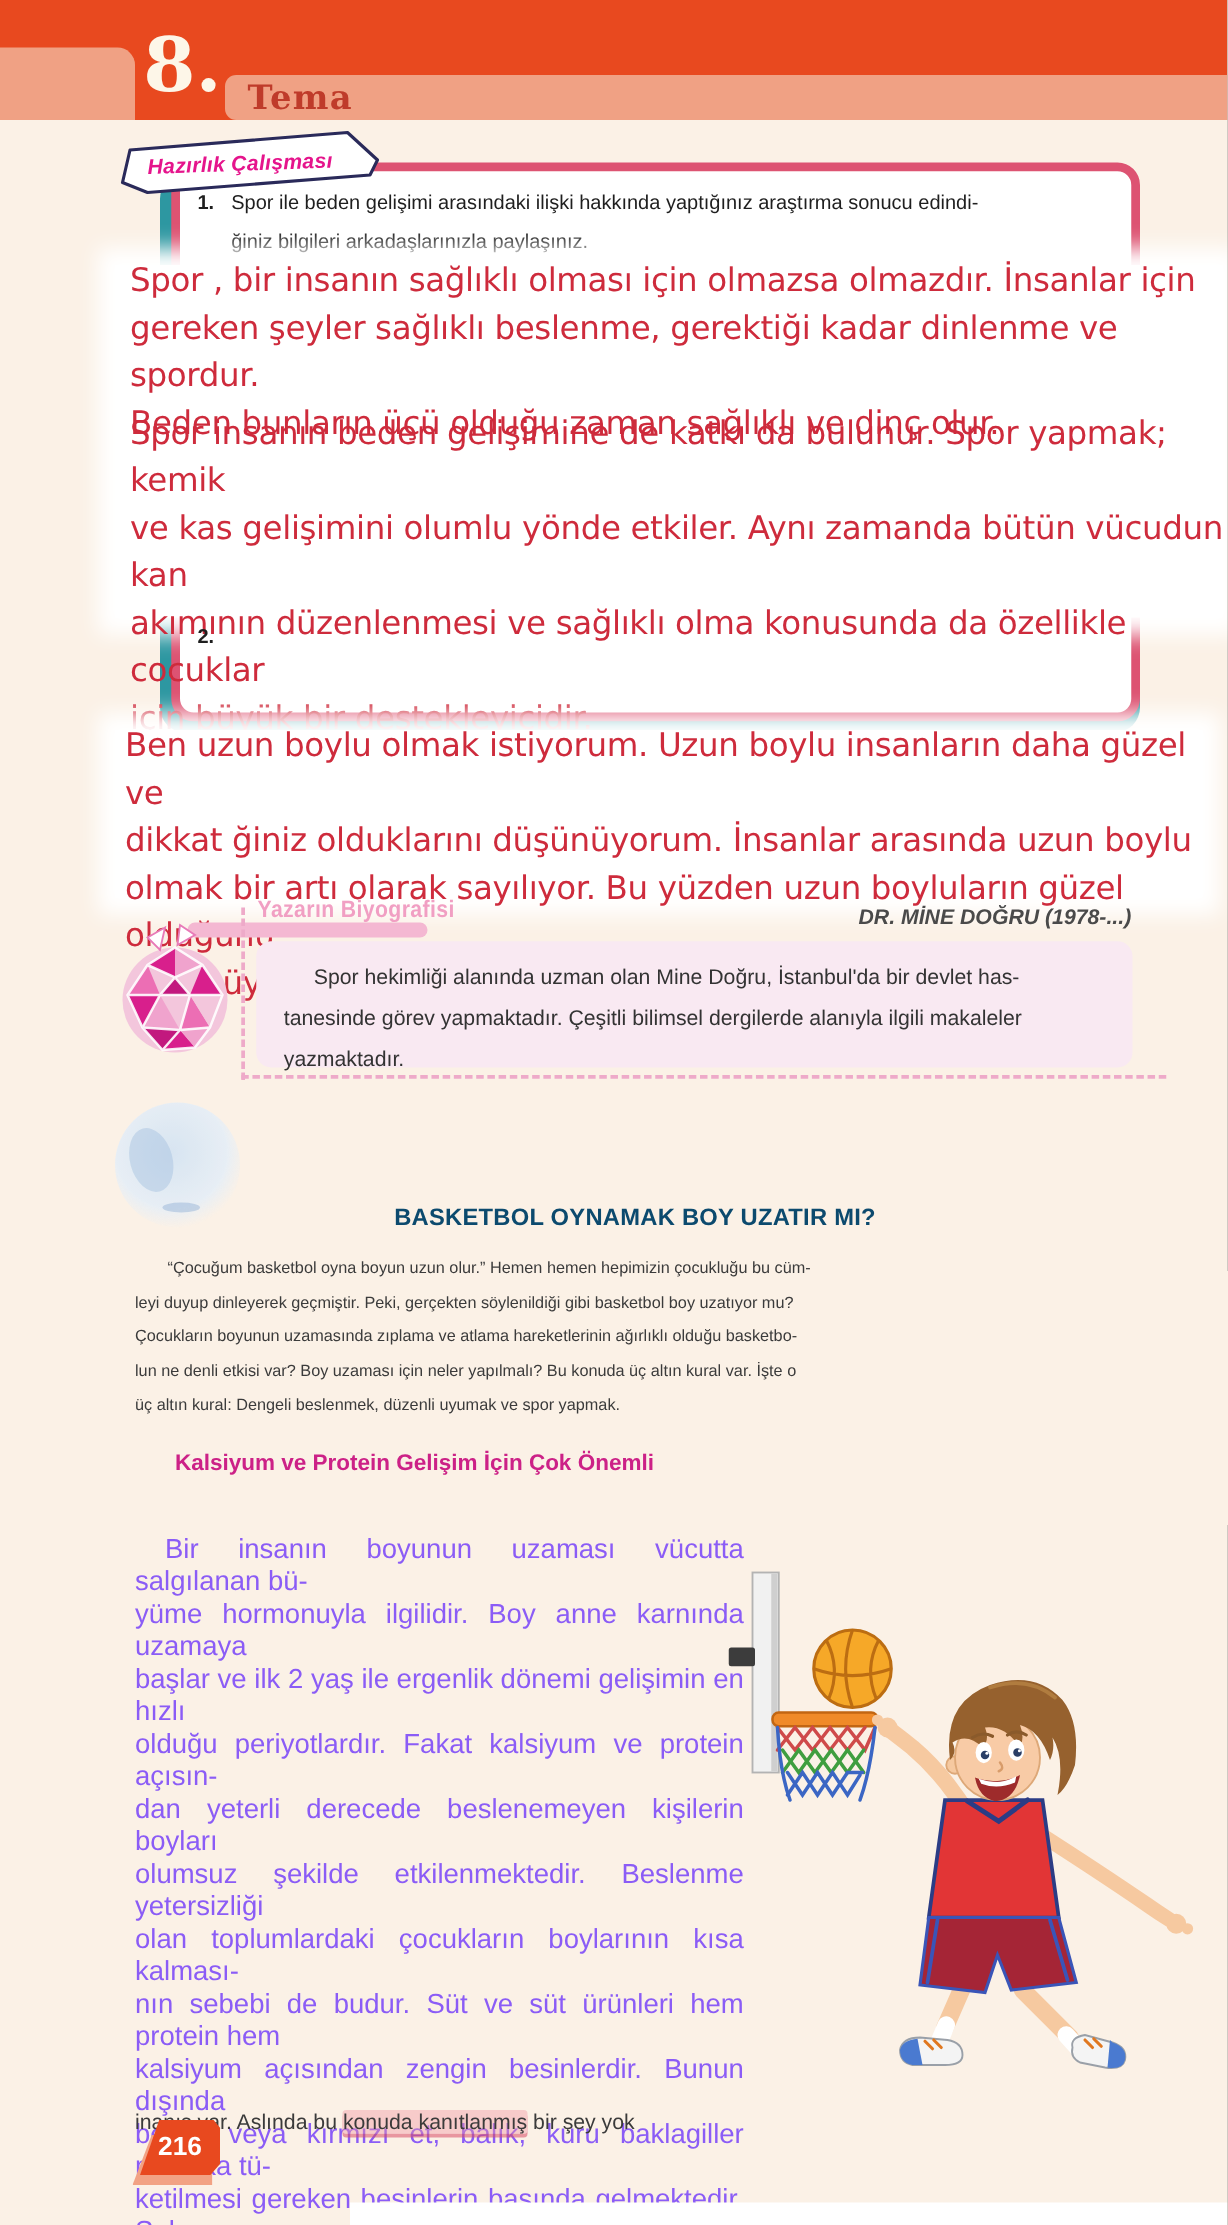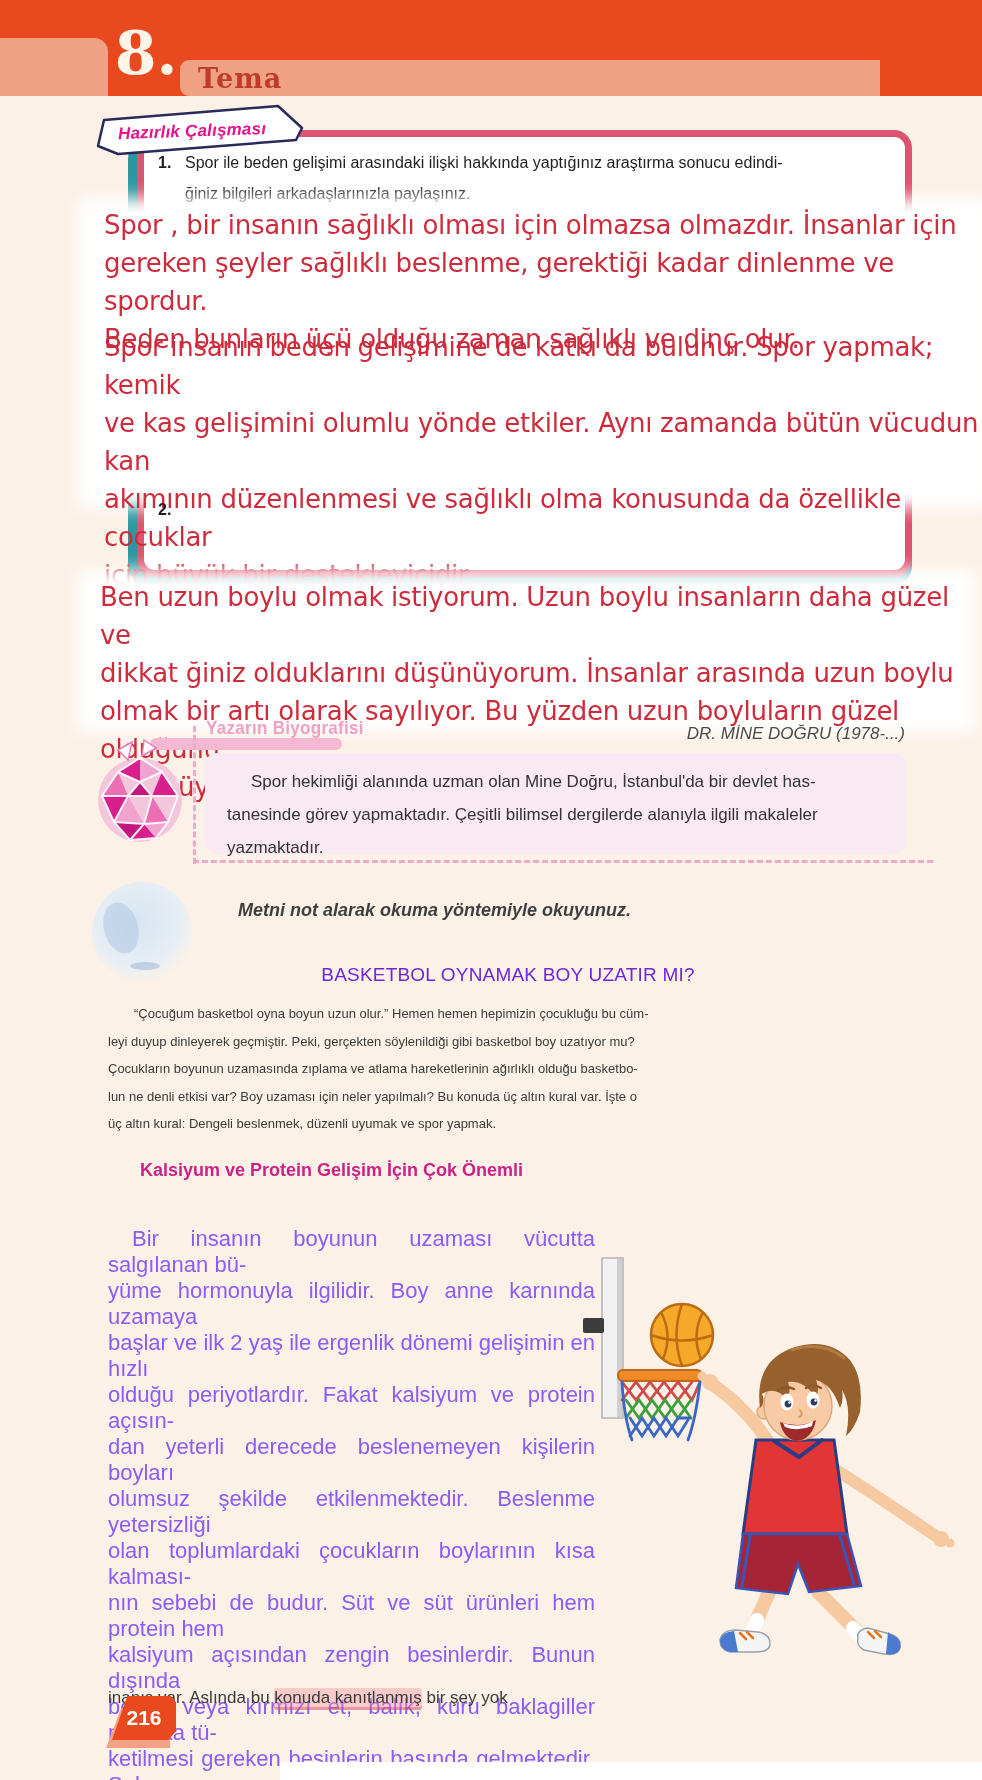--- a/index.html
+++ b/index.html
@@ -7,21 +7,21 @@
   .page { position:relative; width:982px; height:1780px; margin:0 auto;
           background:#fbf1e6; overflow:hidden; }
 
   
   .header-band { position:absolute; left:0; top:0; width:982px; height:96px; background:#e8491f; }
   .header-corner { position:absolute; left:0; top:38px; width:108px; height:58px;
                    background:#f0a184; border-radius:0 14px 0 0; }
   .theme-number { position:absolute; left:108px; top:14px; width:76px; text-align:center;
                   font-family:"DejaVu Serif", serif; font-weight:bold; font-size:60px;
                   color:#fdf6e8; line-height:78px; }
-  .theme-tab { position:absolute; left:180px; top:60px; width:700px; height:36px;
+  .theme-tab { position:absolute; left:180px; top:60px; width:802px; height:36px;
                background:#f0a184; border-radius:9px 0 0 9px; }
   .theme-label { position:absolute; left:18px; top:3px; font-family:"DejaVu Serif", serif;
                  font-weight:bold; font-size:27px; color:#bf3b2a; letter-spacing:1px; }
 
   
   .prep-shadow { position:absolute; left:128px; top:139px; width:784px; height:447px;
                  background:#2d97a1; border-radius:20px; }
   .prep-box { position:absolute; left:137px; top:130px; width:775px; height:447px;
               background:#ffffff; border:7px solid #dd5372; border-radius:18px; }
   .banner { position:absolute; left:96px; top:104px; width:212px; height:54px; }
@@ -38,39 +38,39 @@
           white-space:pre-line; font-family:"DejaVu Sans", sans-serif; letter-spacing:-0.3px; }
 
   
   .bio-dash-v { position:absolute; left:193px; top:726px; height:138px; border-left:3px dashed #eeaac9; }
   .bio-dash-h { position:absolute; left:193px; top:860px; width:740px; border-top:3px dashed #eeaac9; }
   .bio-ribbon { position:absolute; left:150px; top:738px; width:192px; height:12px;
                 background:#f4b8d2; border-radius:7px; }
   .bio-label { position:absolute; left:206px; top:718px; font-size:17px; font-weight:bold;
                color:#f19fc3; letter-spacing:0.3px; transform:scaleY(1.12); }
   .bio-author { position:absolute; left:555px; top:724px; width:350px; text-align:right;
-                font-style:italic; font-weight:normal; font-size:17px; color:#4a4a4a; }
+                font-style:italic; font-weight:bold; font-size:17px; color:#4a4a4a; }
   .bio-box { position:absolute; left:205px; top:753px; width:701px; height:101px;
              background:#f9e9f2; border-radius:12px; padding:12px 22px; }
   .bio-text { font-size:17px; line-height:33px; color:#333; white-space:pre-line; text-indent:24px; }
   .globe-icon { position:absolute; left:88px; top:738px; }
 
   
   .read-icon { position:absolute; left:92px; top:882px; width:100px; height:100px; border-radius:50%;
                background:radial-gradient(circle at 45% 40%, #cfe2f4 0%, #e3eef9 55%, rgba(255,255,255,0) 75%);
                opacity:.8; }
   .read-icon .blob { position:absolute; left:12px; top:20px; width:34px; height:52px; border-radius:50%;
                background:#8fb4de; opacity:.45; transform:rotate(-15deg); }
   .read-icon .base { position:absolute; left:38px; top:80px; width:30px; height:8px; border-radius:50%;
                background:#7fa6d4; opacity:.5; }
   .instruction { position:absolute; left:238px; top:900px; font-style:italic; font-weight:bold;
                  font-size:18px; color:#3f3f3f; }
 
   .article-title { position:absolute; left:108px; top:964px; width:800px; text-align:center;
-                   font-weight:normal; font-size:19px; color:#6d28d9; letter-spacing:0.2px; }
+                   font-weight:bold; font-size:19px; color:#0c4a6e; letter-spacing:0.2px; }
   .article-p1 { position:absolute; left:108px; top:1000px; width:806px; font-size:13px;
                 line-height:27.5px; color:#3b3b3b; white-space:pre-line; text-indent:26px;
                 text-align:justify; }
   .article-sub { position:absolute; left:140px; top:1160px; font-weight:bold; font-size:18px;
                  color:#cc2187; }
   .article-col { position:absolute; left:108px; top:1194px; width:487px; font-size:22px;
                  line-height:26px; color:#8b5cf6; white-space:pre-line; text-indent:24px;
                  text-align:justify;margin-top:32px; }
   .article-last { position:absolute; left:108px; top:1688px; width:487px; font-size:17px;
                   color:#3b3b3b; }
@@ -161,21 +161,20 @@
     <g stroke="#ffffff" stroke-width="2" fill="none" opacity="0.9">
       <path d="M52 20 L30 34 L14 58 L26 84 L42 102 L68 100 L80 84 L90 58 L74 34 Z"></path>
       <path d="M30 34 L52 44 L74 34 M14 58 L40 58 L64 58 L90 58 M26 84 L56 86 L80 84 M52 44 L40 58 L26 84 M52 44 L64 58 L56 86 L42 102"></path>
     </g>
   </svg>
 
   <div class="read-icon">
     <div class="blob"></div>
     <div class="base"></div>
   </div>
-  <div class="instruction">Metni not alarak okuma yöntemiyle okuyunuz.</div>
 
   <div class="article-title">BASKETBOL OYNAMAK BOY UZATIR MI?</div>
   <div class="article-p1">“Çocuğum basketbol oyna boyun uzun olur.” Hemen hemen hepimizin çocukluğu bu cüm-
 leyi duyup dinleyerek geçmiştir. Peki, gerçekten söylenildiği gibi basketbol boy uzatıyor mu?
 Çocukların boyunun uzamasında zıplama ve atlama hareketlerinin ağırlıklı olduğu basketbo-
 lun ne denli etkisi var? Boy uzaması için neler yapılmalı? Bu konuda üç altın kural var. İşte o
 üç altın kural: Dengeli beslenmek, düzenli uyumak ve spor yapmak.</div>
   <div class="article-sub">Kalsiyum ve Protein Gelişim İçin Çok Önemli</div>
   <div class="article-col">Bir insanın boyunun uzaması vücutta salgılanan bü-
 yüme hormonuyla ilgilidir. Boy anne karnında uzamaya

